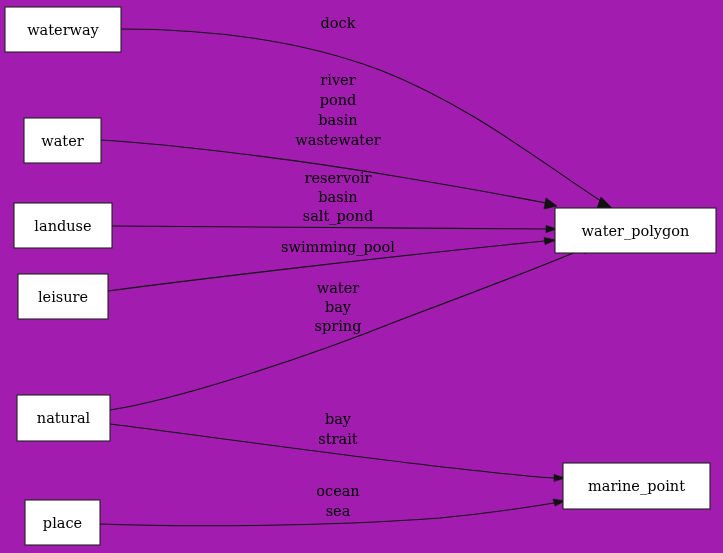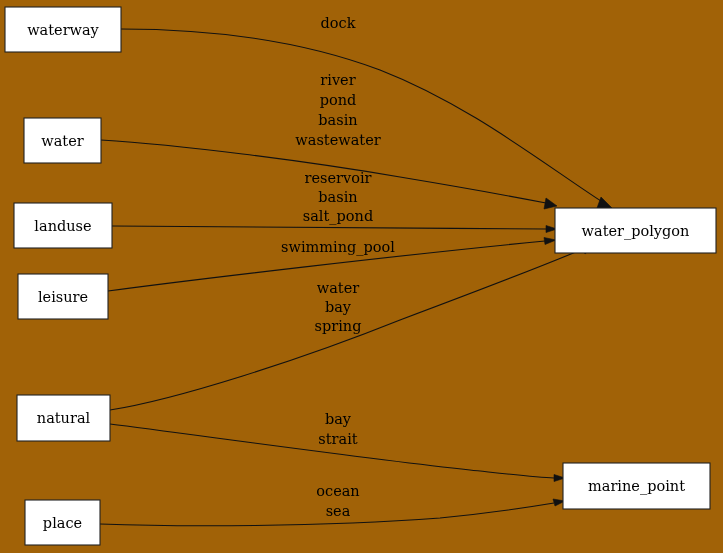--- a/index.html
+++ b/index.html
@@ -11,21 +11,21 @@
   body {
     width: 723px;
     height: 553px;
     overflow: hidden;
     font-family: "DejaVu Serif", "Liberation Serif", serif;
   }
   #graph {
     position: relative;
     width: 723px;
     height: 553px;
-    background: #a16207;
+    background: #a21caf;
   }
   #graph svg {
     position: absolute;
     left: 0;
     top: 0;
     width: 723px;
     height: 553px;
     display: block;
   }
   .node-rect {

